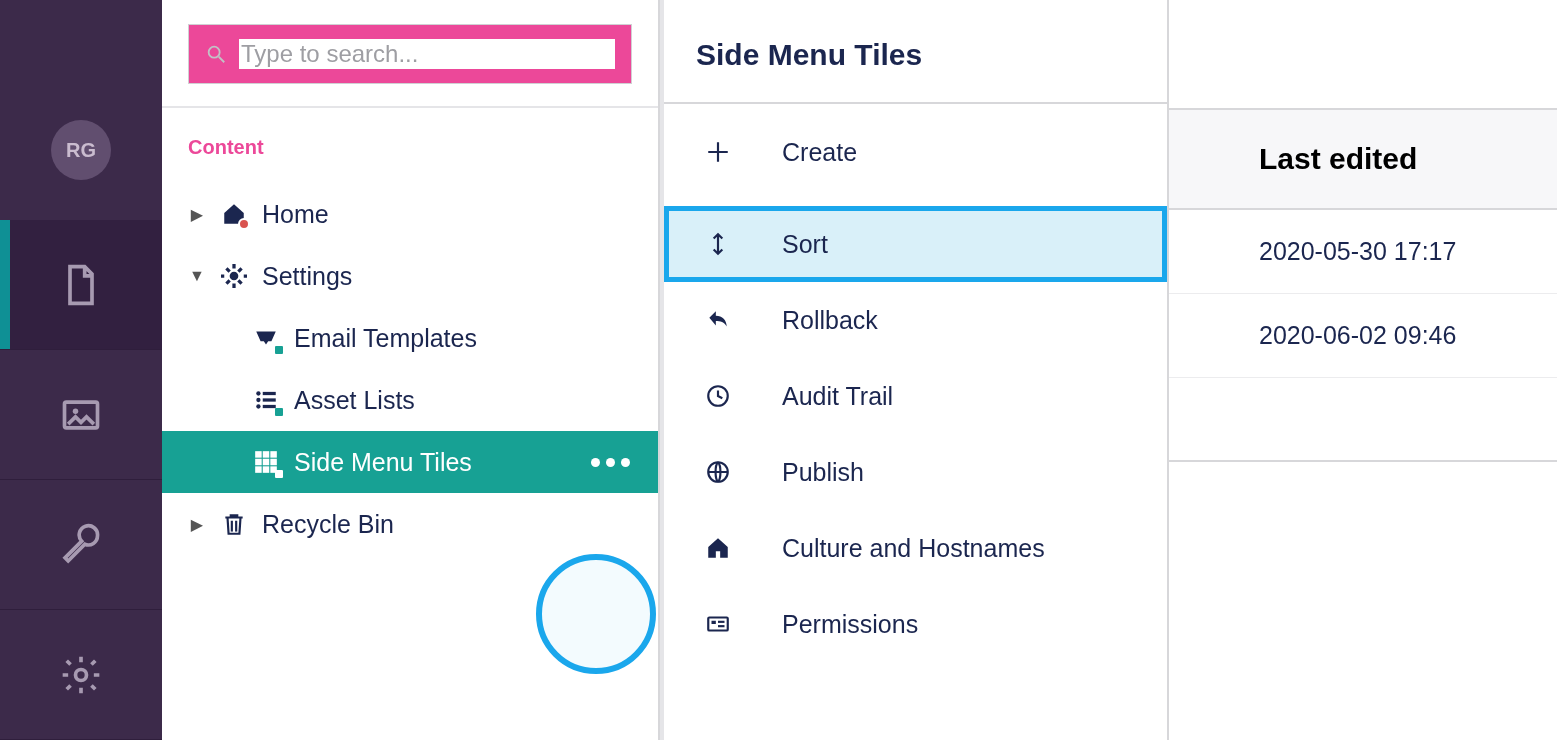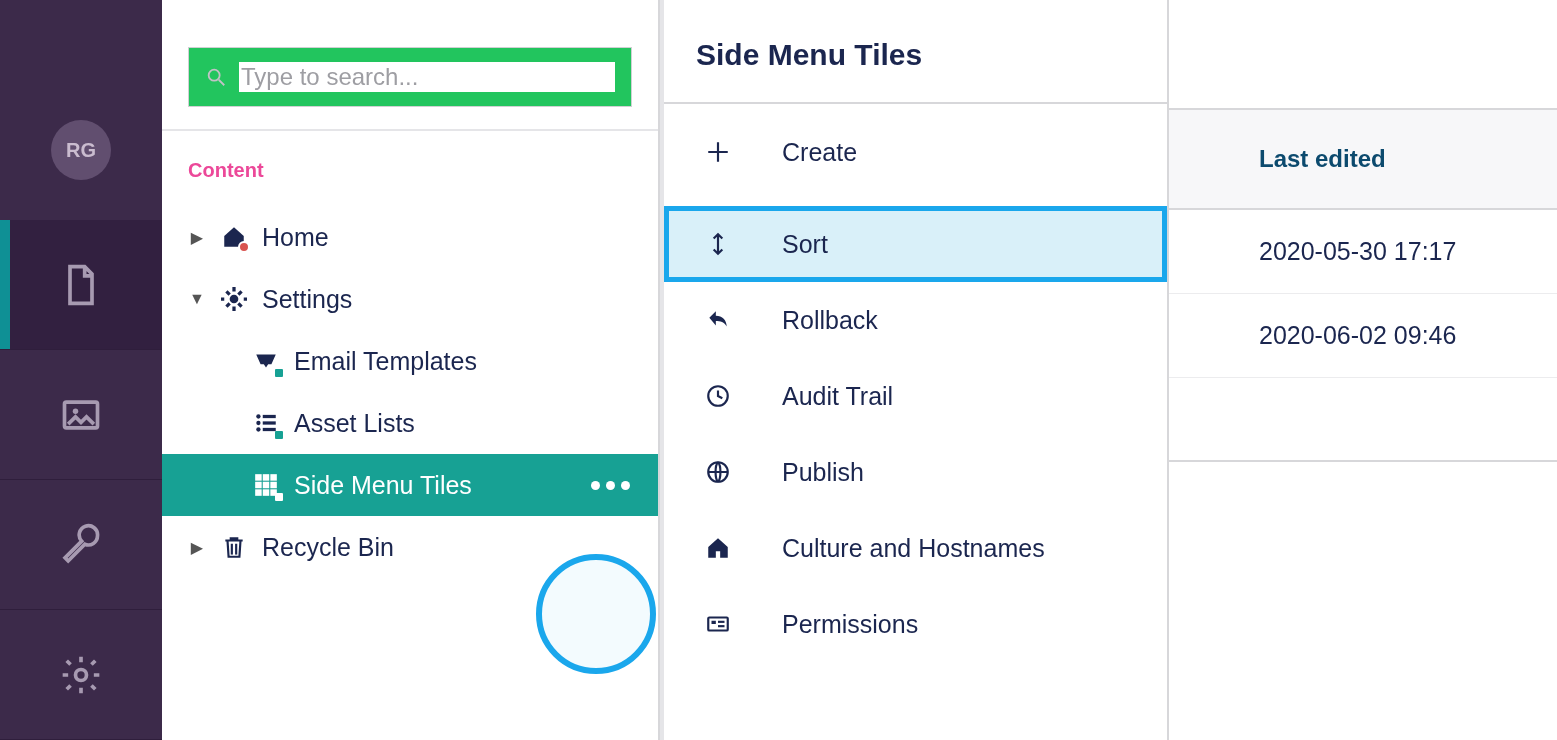--- a/index.html
+++ b/index.html
@@ -10,21 +10,21 @@
   .rail { width:162px; background:#3c2a4a; display:flex; flex-direction:column; align-items:center; padding-top:20px;justify-content:flex-end; }
   .avatar { width:60px; height:60px; border-radius:50%; background:#614e6f; display:flex; align-items:center; justify-content:center; color:#cabccf; font-size:20px; font-weight:600; margin-bottom:40px; }
   .rail-item { width:100%; height:130px; display:flex; align-items:center; justify-content:center; border-bottom:1px solid #2f1e3c; position:relative; }
   .rail-item.active::before { content:""; position:absolute; left:0; top:0; bottom:0; width:10px; background:#0f9095; }
   .rail-item.active { background:#322040; }
   .rail-icon { width:44px; height:44px; fill:#a79ab1; }
 
   
   .tree-col { width:498px; border-right:2px solid #d7d7da; display:flex; flex-direction:column; position:relative; }
   .search-wrap { padding:24px 26px 22px 26px; border-bottom:2px solid #e5e5e8; }
-  .search-box { display:flex; align-items:center; gap:12px; width:100%; height:60px; border:1px solid #d0d0d3; padding:0 16px; background:#22c55e;margin-top:23px; }
+  .search-box { display:flex; align-items:center; gap:12px; width:100%; height:60px; border:1px solid #d0d0d3; padding:0 16px; background:#ec4899; }
   .search-box input { border:none; outline:none; font-size:24px; flex:1; color:#1b264f; }
   .search-box input::placeholder { color:#9e9ea3; }
   .search-icon { width:22px; height:22px; fill:#c2c2c6; }
 
   .section-title { font-size:20px; font-weight:700; padding:28px 26px 24px 26px; color:#ec4899; }
 
   .tree { font-size:25px; color:#1b264f; user-select:none; }
   .tree-row { display:flex; align-items:center; height:62px; padding-left:26px; gap:14px; position:relative; cursor:pointer; }
   .tree-row .caret { width:18px; text-align:center; font-size:16px; color:#555; }
   .tree-row .node-icon { width:28px; display:flex; justify-content:center; }
@@ -46,21 +46,21 @@
   .ctx-header { font-size:30px; font-weight:600; padding:38px 32px 30px 32px; border-bottom:2px solid #d7d7da; color:#1b264f; }
   .ctx-items { display:flex; flex-direction:column; padding-top:10px; }
   .ctx-item { display:flex; align-items:center; height:76px; gap:50px; padding-left:40px; font-size:25px; color:#1b264f; cursor:pointer; }
   .ctx-item.highlight { background:#d9f0f9; border:5px solid #1aa7ec; padding-left:35px;margin-top:16px; }
   .ctx-icon { width:28px; height:28px; display:flex; align-items:center; justify-content:center; }
   .ctx-icon svg { width:26px; height:26px; fill:#1b264f; }
 
   
   .main-col { flex:1; display:flex; flex-direction:column; }
   .main-blank { height:110px; border-bottom:2px solid #d7d7da; }
-  .table-head { height:100px; border-bottom:2px solid #d7d7da; display:flex; align-items:center; padding-left:90px; background:#f7f7f9; font-size:24px; font-weight:600; color:#0c4a6e; }
+  .table-head { height:100px; border-bottom:2px solid #d7d7da; display:flex; align-items:center; padding-left:90px; background:#f7f7f9; font-size:30px; font-weight:600; color:#000000; }
   .table-row { height:84px; border-bottom:1px solid #ececee; display:flex; align-items:center; padding-left:90px; font-size:25px; color:#1b264f; }
 </style>
 </head>
 <body>
 
 <div class="root">
 
   <div class="rail">
     <div class="avatar">
         <span>RG</span>

